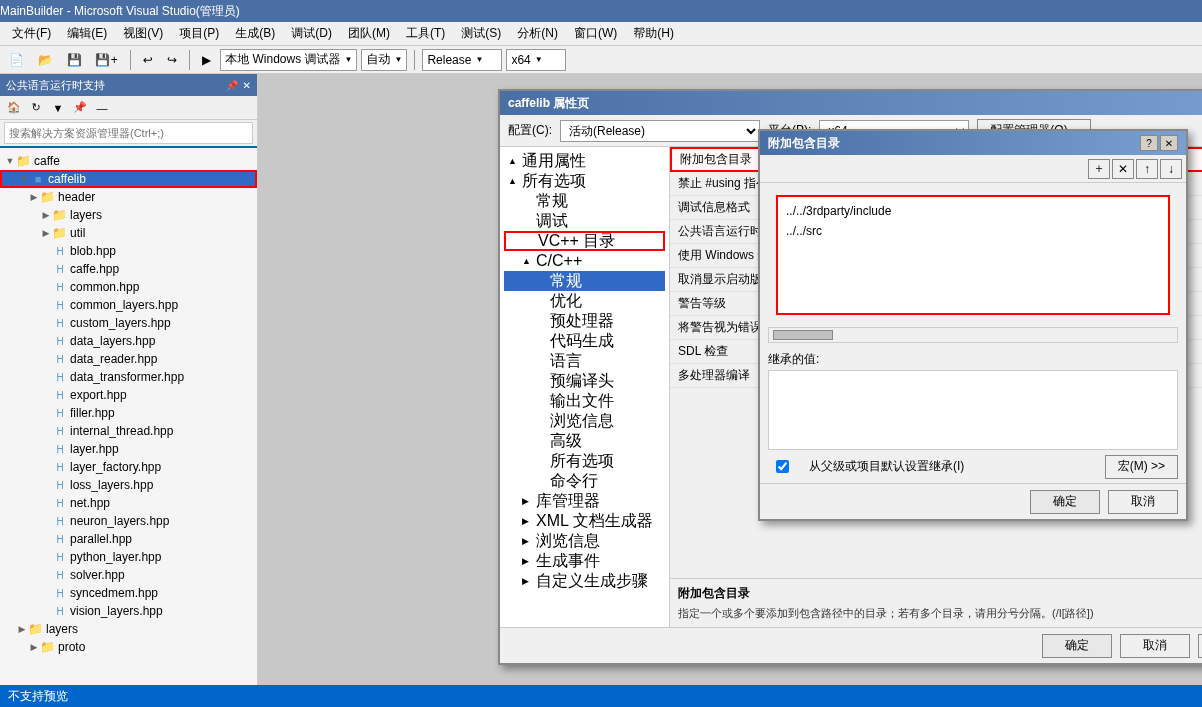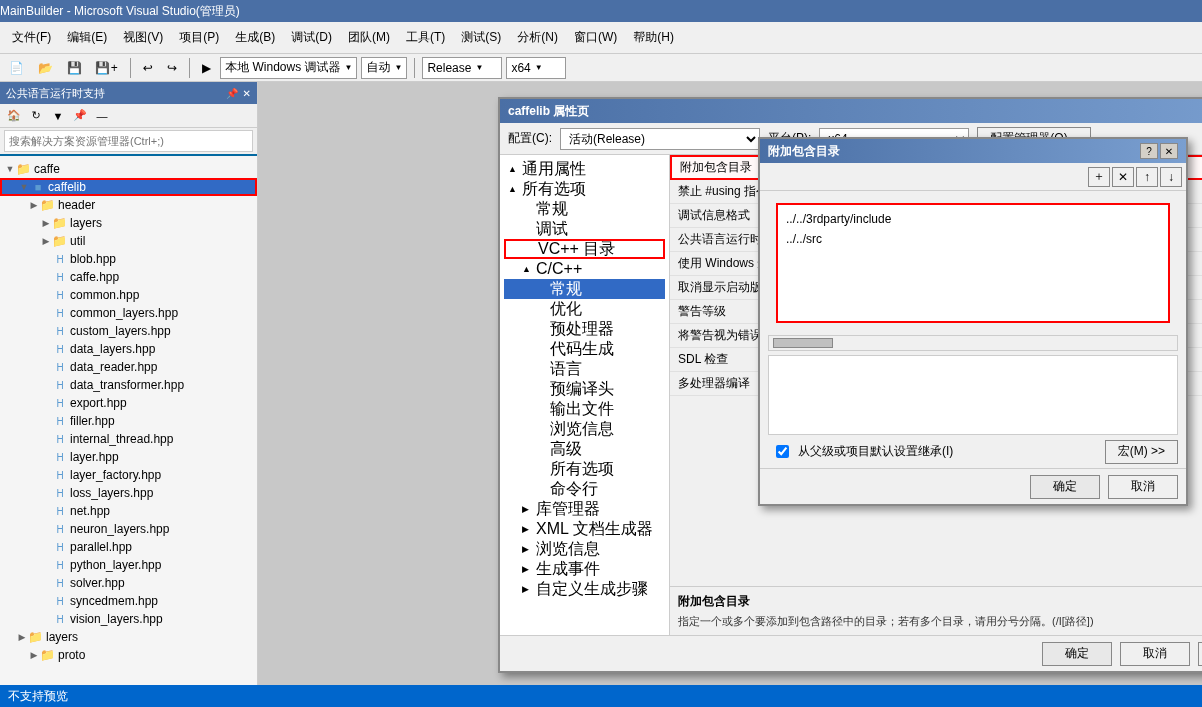--- a/index.html
+++ b/index.html
@@ -3,21 +3,21 @@
   <meta charset="utf-8">
   <style>
     * { box-sizing: border-box; margin: 0; padding: 0; font-family: 'Microsoft YaHei', SimSun, sans-serif; font-size: 12px; }
     body { background: #d4d0c8; width: 1202px; height: 707px; overflow: hidden; position: relative; }
 
     
     .title-bar { background: #4a6fa5; color: white; height: 22px; display: flex; align-items: center; padding: 0 0; font-size: 12px; }
     .title-bar-text { flex: 1; }
 
     
-    .menu-bar { background: #f0f0f0; height: 32px; display: flex; align-items: center; padding: 1px 4px; border-bottom: 1px solid #ccc; }
+    .menu-bar { background: #f0f0f0; height: 24px; display: flex; align-items: center; padding: 1px 4px; border-bottom: 1px solid #ccc; }
     .menu-item { padding: 2px 8px; cursor: pointer; color: #000; }
 
     
     .toolbar { background: #f0f0f0; height: 28px; display: flex; align-items: center; padding: 0 4px; border-bottom: 1px solid #ccc; gap: 4px; }
     .toolbar-btn { height: 22px; padding: 0 4px; background: #f0f0f0; border: 1px solid transparent; cursor: pointer; display: flex; align-items: center; }
     .toolbar-separator { width: 1px; height: 20px; background: #999; margin: 0 3px; }
     .toolbar-dropdown { height: 22px; padding: 0 4px; background: white; border: 1px solid #999; display: flex; align-items: center; gap: 4px; cursor: pointer; }
     .dropdown-arrow { font-size: 8px; }
 
     
@@ -73,21 +73,21 @@
     .dialog-include { position: absolute; top: 55px; left: 500px; width: 430px; background: #f0f0f0; border: 2px solid #888; box-shadow: 4px 4px 8px rgba(0,0,0,0.4); z-index: 20; }
     .dialog-include .dialog-title-bar { background: linear-gradient(to right, #4a6fa5, #7a9fd0); }
 
     .include-toolbar { height: 28px; background: #f0f0f0; display: flex; align-items: center; padding: 0 4px; gap: 2px; border-bottom: 1px solid #ccc; justify-content: flex-end; }
     .include-btn { width: 22px; height: 20px; background: #f0f0f0; border: 1px solid #888; cursor: pointer; display: flex; align-items: center; justify-content: center; font-size: 12px; }
 
     .include-list { margin: 8px; height: 120px; border: 1px solid #ccc; background: white; overflow-y: auto; padding: 4px; }
     .include-list-item { height: 20px; display: flex; align-items: center; padding: 0 4px; font-size: 12px; cursor: pointer; }
     .inherit-label { font-size: 12px; color: #000; margin-bottom: 4px; }
 
-    .inherit-checkbox { display: flex; align-items: center; gap: 9px; margin: 4px 8px; }
+    .inherit-checkbox { display: flex; align-items: center; gap: 20px; margin: 4px 8px; }
     .inherit-checkbox input { cursor: pointer; }
     .inherit-checkbox label { font-size: 12px; }
 
     .dialog-footer { height: 36px; background: #f0f0f0; border-top: 1px solid #ccc; display: flex; align-items: center; justify-content: flex-end; padding: 0 8px; gap: 8px; }
     .footer-btn { height: 24px; min-width: 70px; padding: 0 12px; background: #f0f0f0; border: 1px solid #888; cursor: pointer; font-size: 12px; display: flex; align-items: center; justify-content: center; }
     .footer-btn.primary { background: #e8e8e8; }
     .prop-value-long { font-size: 11px; color: #0000cc; overflow: hidden; text-overflow: ellipsis; white-space: nowrap; }
 
     .bottom-desc { padding: 6px 8px; border-top: 1px solid #ccc; background: #f0f0f0; font-size: 12px; }
     .bottom-desc-title { font-weight: bold; margin-bottom: 4px; }
@@ -519,20 +519,23 @@
         <div class="include-list" style="border:2px solid red;">
           <div class="include-list-item">../../3rdparty/include</div>
           <div class="include-list-item">../../src</div>
         </div>
       </div>
 
       <div style="margin:0 8px 4px;height:16px;background:#f0f0f0;border:1px solid #ccc;display:flex;align-items:center;">
         <div style="width:60px;height:10px;background:#c0c0c0;border:1px solid #888;margin-left:4px;"></div>
       </div>
 
+      <div style="padding:4px 8px 2px;">
+        <span class="inherit-label">继承的值:</span>
+      </div>
 
       <div style="margin:0 8px;height:80px;border:1px solid #ccc;background:white;">
       </div>
 
       <div style="display:flex;align-items:center;justify-content:space-between;padding:4px 8px;">
         <div class="inherit-checkbox">
           <input type="checkbox" checked="" id="inherit-cb" style="">
           <label for="inherit-cb">从父级或项目默认设置继承(I)</label>
         </div>
         <button class="footer-btn">宏(M) &gt;&gt;</button>

